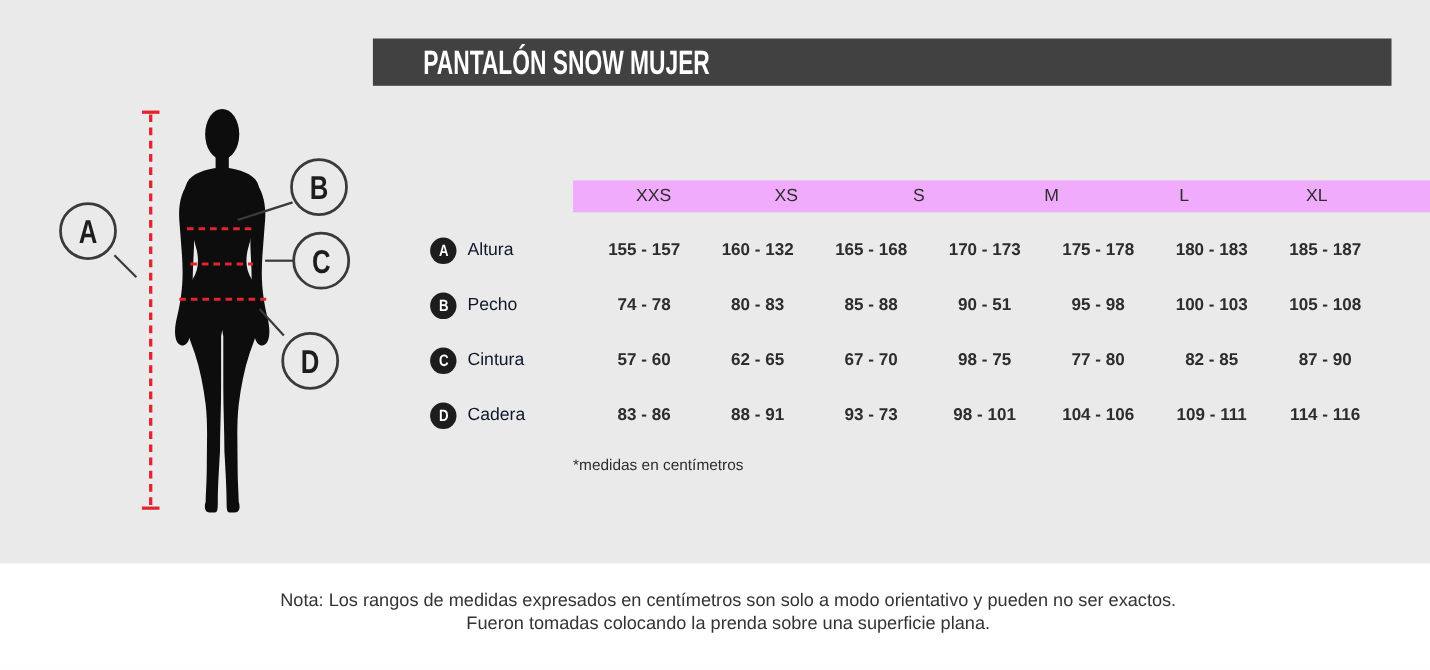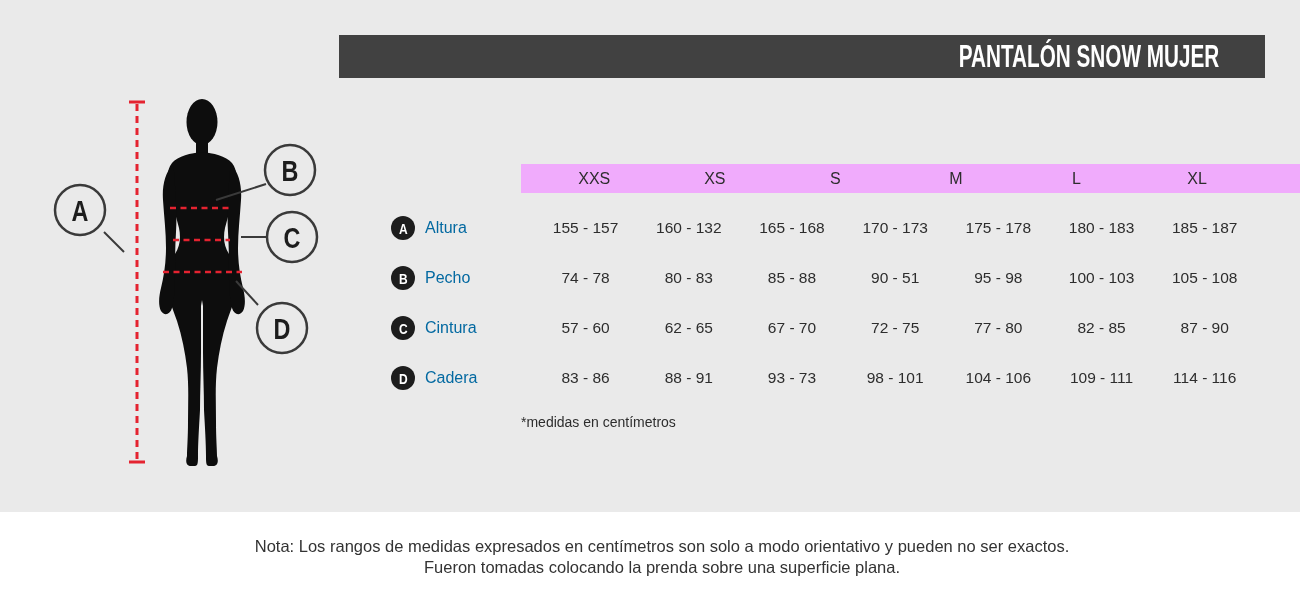--- a/index.html
+++ b/index.html
@@ -5,21 +5,21 @@
   html,body{margin:0;padding:0;}
   body{
     width:1300px;height:609px;position:relative;background:#ffffff;
     font-family:"Liberation Sans", sans-serif;color:#2d2d2d;overflow:hidden;
   }
   .gray-panel{
     position:absolute;left:0;top:0;width:1300px;height:512px;background:#eaeaea;
   }
   .title-bar{
     position:absolute;left:339px;top:35px;width:926px;height:43px;background:#414141;
-    display:flex;align-items:center;justify-content:flex-end;
+    display:flex;align-items:center;justify-content:flex-start;
   }
   .title-text{
     color:#ffffff;font-weight:bold;font-size:28px;letter-spacing:0px;white-space:nowrap;
     transform:scale(0.74,1.1);
   }
   .figure-svg{position:absolute;left:0;top:0;width:380px;height:512px;}
   .circle-letter{
     font-family:"Liberation Sans", sans-serif;font-weight:bold;font-size:30px;fill:#1d1d1d;
   }
   
@@ -40,22 +40,22 @@
     height:50px;align-items:center;
   }
   .row-label{display:flex;align-items:center;}
   .badge{
     width:24px;height:24px;border-radius:50%;background:#1d1d1d;margin:0 10px 0 2px;
     display:flex;align-items:center;justify-content:center;flex:0 0 24px;
   }
   .badge span{
     color:#ffffff;font-weight:bold;font-size:15px;transform:scaleX(0.8);line-height:1;
   }
-  .label-text{font-size:16px;color:#0369a1;}
-  .cell{text-align:center;font-size:15.5px;color:#2d2d2d;white-space:nowrap;}
+  .label-text{font-size:16px;color:#0f172a;}
+  .cell{text-align:center;font-size:15.5px;color:#2d2d2d;white-space:nowrap;font-weight:bold;}
   .footnote{
     position:absolute;left:521px;top:414px;font-size:14px;font-weight:normal;color:#2d2d2d;
   }
   .note{
     position:absolute;left:0;top:536px;width:1300px;text-align:center;
     font-size:16.5px;color:#333333;line-height:21px;margin-left:12px;
   }
 </style>
 </head>
 <body>
@@ -178,21 +178,21 @@
   <div class="m-row">
     <div class="row-label">
       <div class="badge">
           <span>C</span>
         </div>
       <span class="label-text">Cintura</span>
     </div>
     <div class="cell">57 - 60</div>
     <div class="cell">62 - 65</div>
     <div class="cell">67 - 70</div>
-    <div class="cell">72 - 75</div>
+    <div class="cell">98 - 75</div>
     <div class="cell">77 - 80</div>
     <div class="cell">82 - 85</div>
     <div class="cell">87 - 90</div>
   </div>
 
   <div class="m-row">
     <div class="row-label">
       <div class="badge">
           <span>D</span>
         </div>

